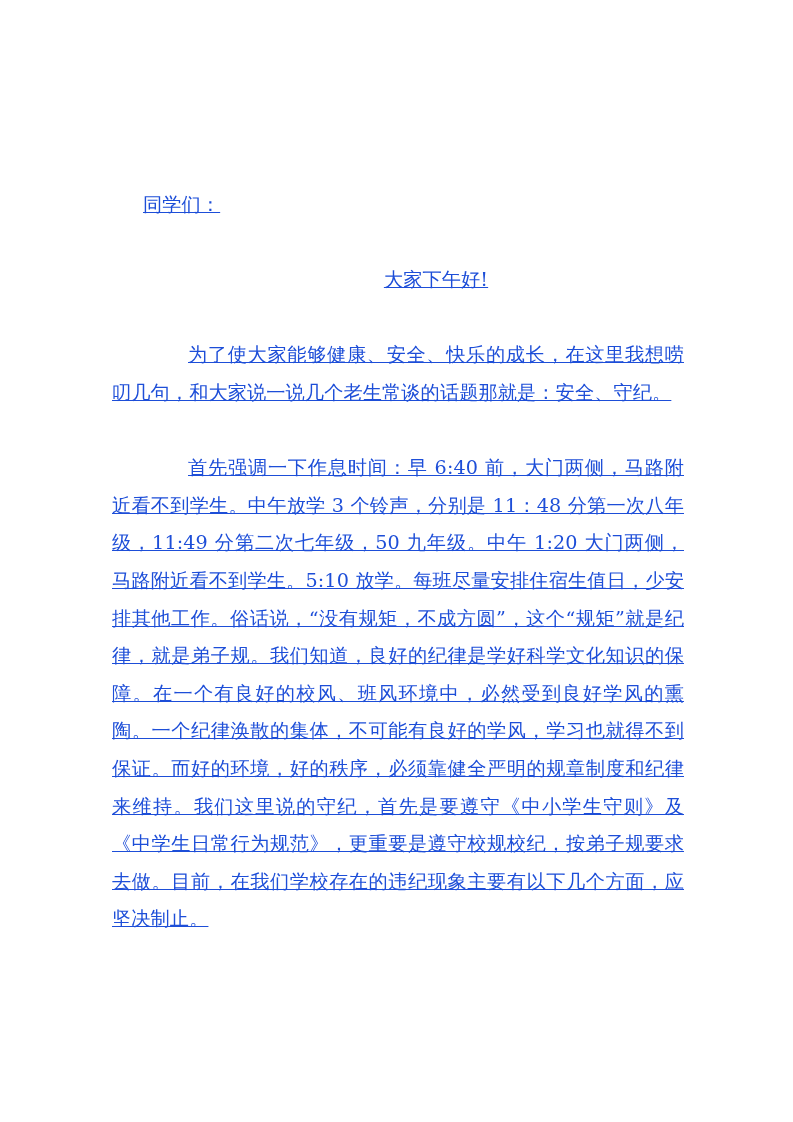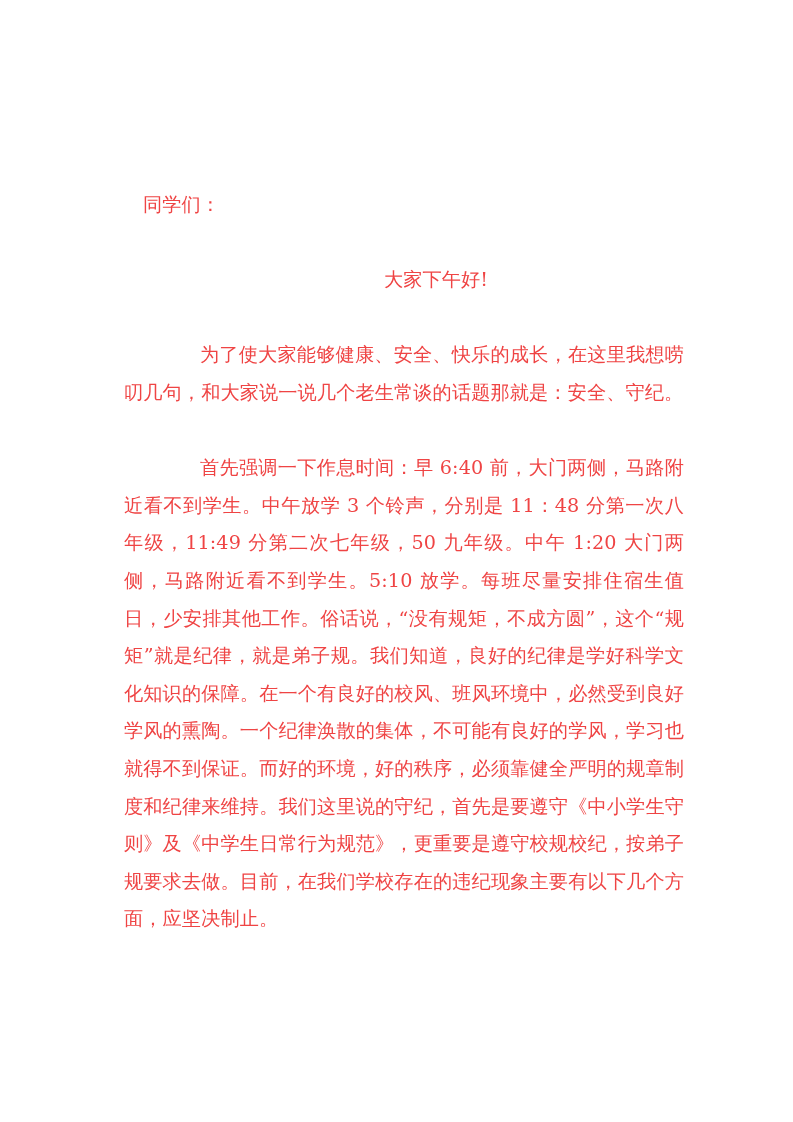--- a/index.html
+++ b/index.html
@@ -33,43 +33,43 @@
     width: 572px;
   }
 
   .para {
     margin: 0;
     font-size: 19.2px;
     line-height: 37.6px;
     text-align: justify;
     text-justify: inter-ideograph;
     letter-spacing: 0.1px;
-    color: #ef4444;
+    color: #1d4ed8;
     font-family: "DejaVu Serif", "Liberation Serif", serif;
     word-break: break-all;
+    text-decoration: underline;
   }
 
   
   .para-salutation {
     text-indent: 31px;
     margin-bottom: 37.6px;
   }
 
   
   .para-greeting {
     text-indent: 76px;
     text-align: center;
     margin-bottom: 37.6px;
   }
 
   
   .para-indent {
     text-indent: 76px;
     margin-bottom: 37.6px;
-    margin-left: 12px;
   }
 
   .para:last-child {
     margin-bottom: 0;
   }
 </style>
 </head>
 <body>
 
 <div class="page">

